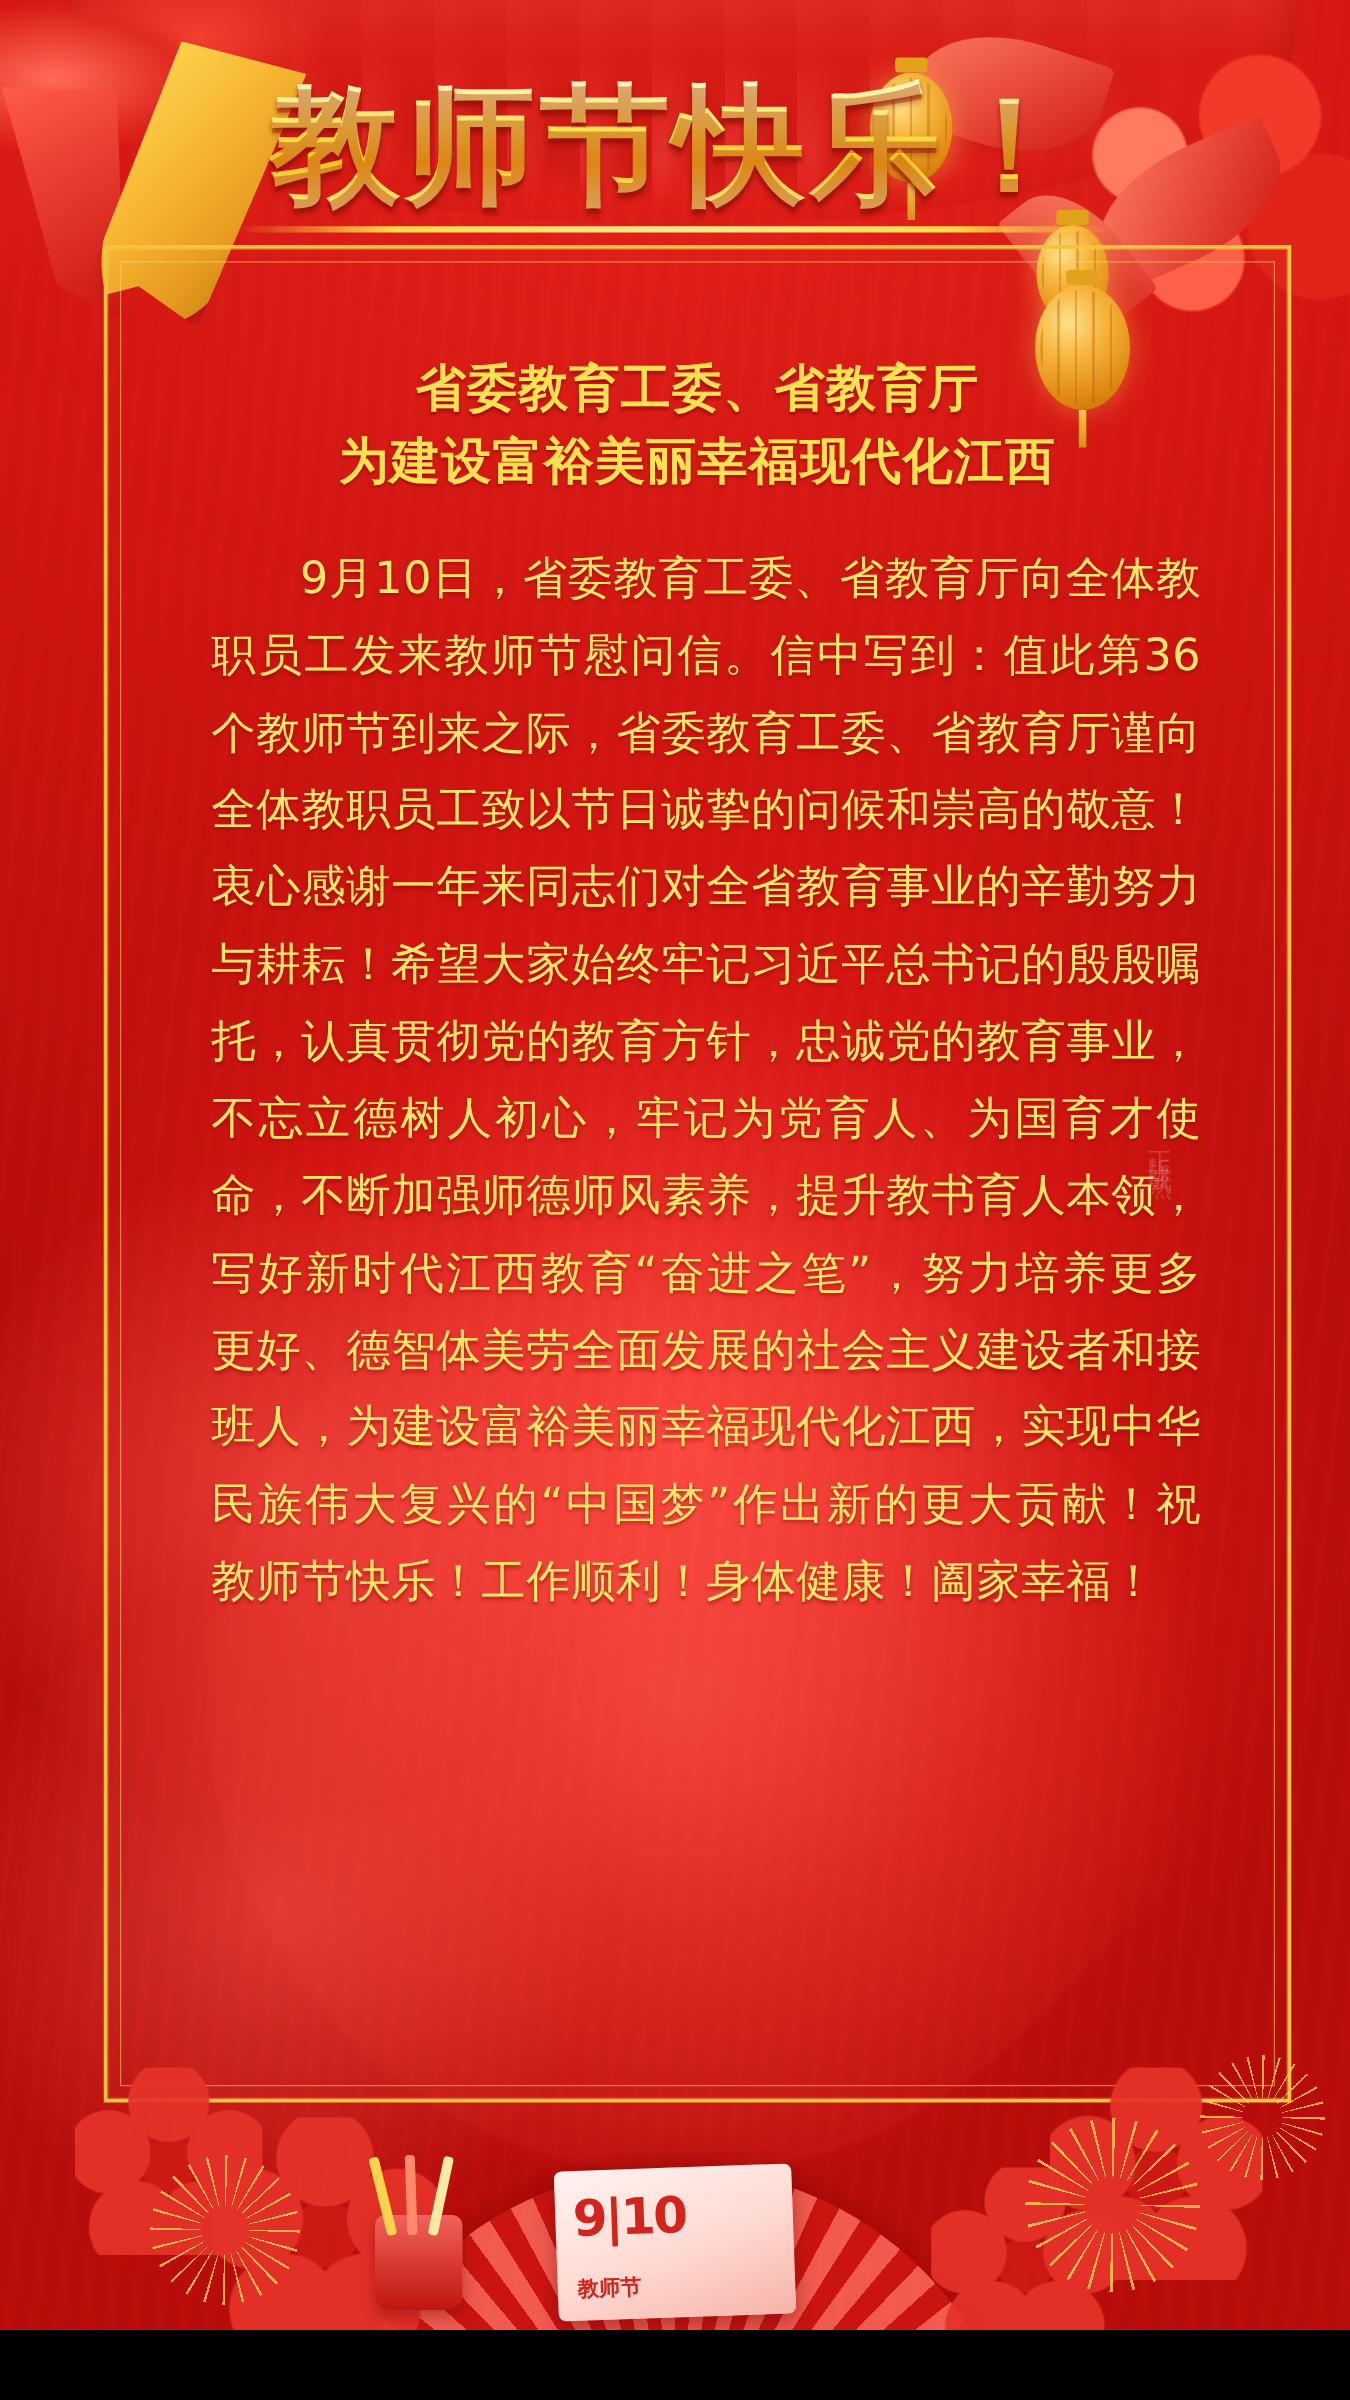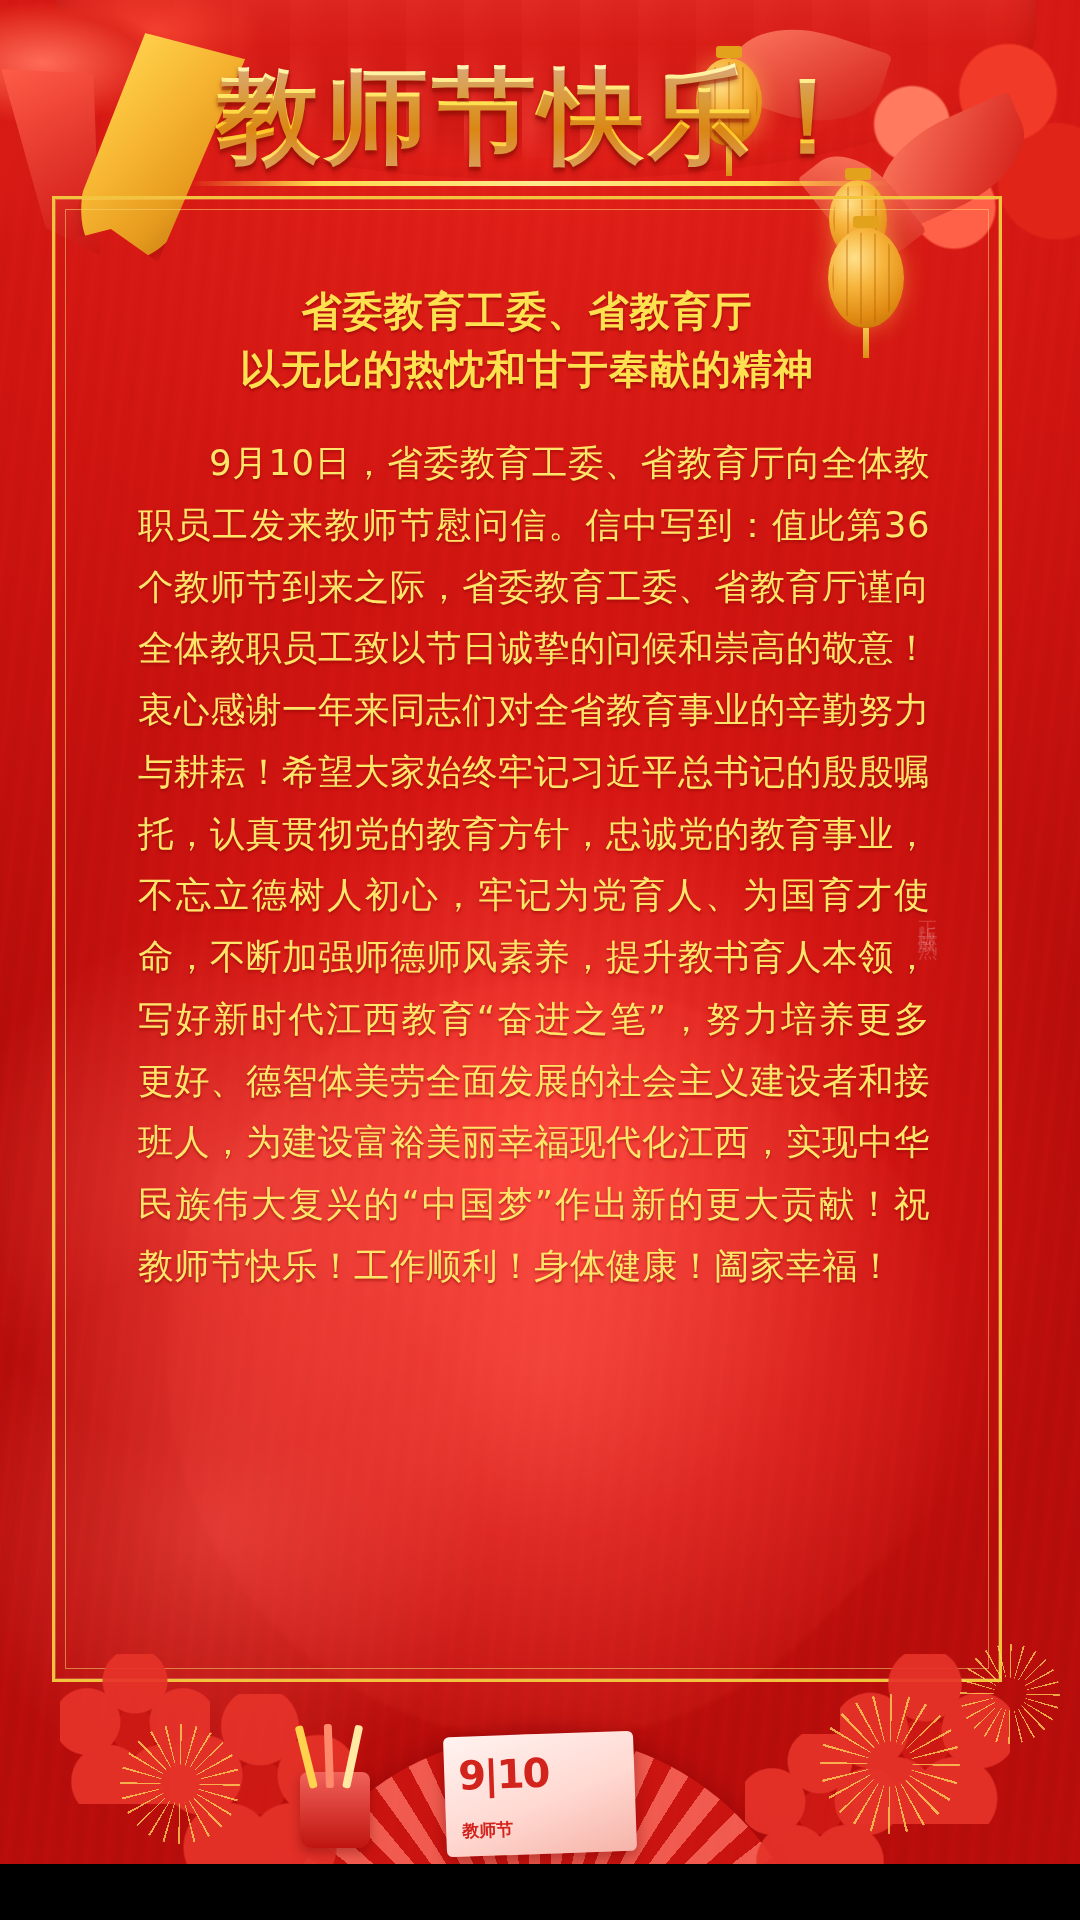--- a/index.html
+++ b/index.html
@@ -180,21 +180,21 @@
   .title-underline {
     width: 700px;
     height: 5px;
     margin: 10px auto 0;
     background: linear-gradient(90deg, rgba(255,215,80,0) 0%, #ffd84a 18%, #ffe98f 50%, #ffd84a 82%, rgba(255,215,80,0) 100%);
   }
 
   
   .panel {
     position: absolute;
-    left: 52px;
+    left: 83px;
     top: 196px;
     width: 944px;
     height: 1480px;
     border: 3px solid #f2c33c;
     box-shadow: 0 0 0 1px rgba(255,235,150,.25) inset;
     z-index: 5;
   }
   .panel-inner {
     position: absolute;
     inset: 10px;
@@ -354,21 +354,21 @@
 
   <div class="title-wrap">
     <div class="title">教师节快乐！</div>
     <div class="title-underline"></div>
   </div>
 
   <div class="panel">
     <div class="panel-inner">
       <div class="subtitle">
         <span class="l1">省委教育工委、省教育厅</span>
-        <span class="l2">以无比的热忱和甘于奉献的精神</span>
+        <span class="l2">为建设富裕美丽幸福现代化江西</span>
       </div>
       <div class="body-text">
         <p>9月10日，省委教育工委、省教育厅向全体教职员工发来教师节慰问信。信中写到：值此第36个教师节到来之际，省委教育工委、省教育厅谨向全体教职员工致以节日诚挚的问候和崇高的敬意！衷心感谢一年来同志们对全省教育事业的辛勤努力与耕耘！希望大家始终牢记习近平总书记的殷殷嘱托，认真贯彻党的教育方针，忠诚党的教育事业，不忘立德树人初心，牢记为党育人、为国育才使命，不断加强师德师风素养，提升教书育人本领，写好新时代江西教育“奋进之笔”，努力培养更多更好、德智体美劳全面发展的社会主义建设者和接班人，为建设富裕美丽幸福现代化江西，实现中华民族伟大复兴的“中国梦”作出新的更大贡献！祝教师节快乐！工作顺利！身体健康！阖家幸福！</p>
       </div>
     </div>
   </div>
 
   <div class="watermark">正版成熟</div>
 
   <div class="bottom-deco">

